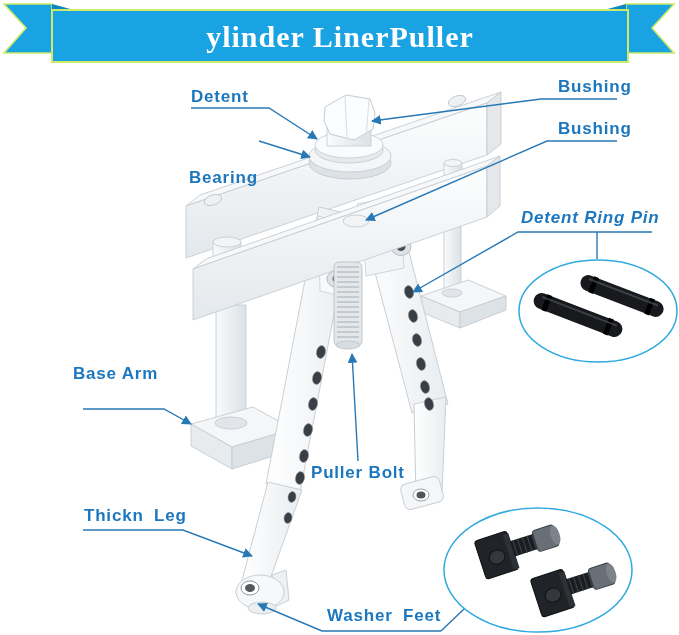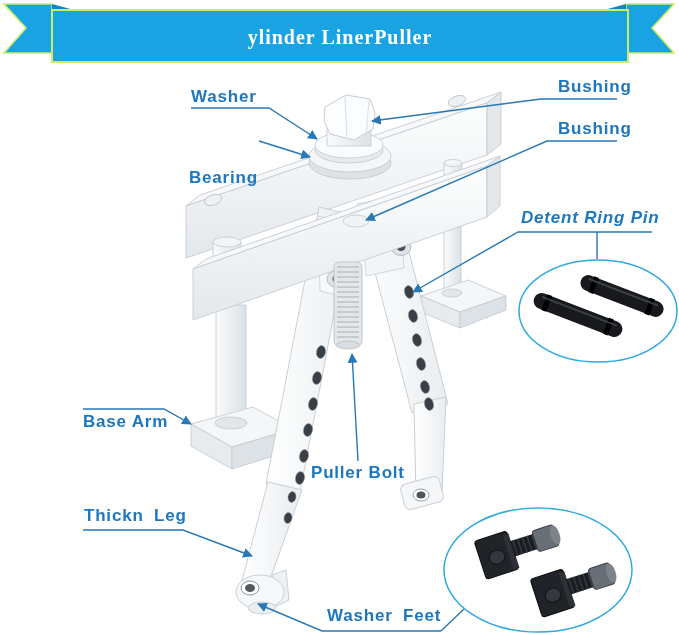--- a/index.html
+++ b/index.html
@@ -4,21 +4,21 @@
 <style>
   html,body{margin:0;padding:0;background:#fff;}
   .stage{position:relative;width:679px;height:635px;background:#ffffff;overflow:hidden;
          font-family:"Liberation Sans",sans-serif;}
   .stage svg{position:absolute;left:0;top:0;}
   .lbl{position:absolute;color:#1c77be;font-weight:bold;font-size:17px;
        letter-spacing:.8px;white-space:nowrap;line-height:21px;}
   .lbl.wide{word-spacing:5px;}
   .banner-title{position:absolute;left:52px;top:10px;width:576px;height:36px;line-height:54px;
        text-align:center;color:#ffffff;font-family:"Liberation Serif",serif;font-weight:bold;
-       font-size:20px;letter-spacing:1px;}
+       font-size:30px;letter-spacing:1px;}
 </style>
 </head>
 <body>
 
 <div class="stage">
 
 <svg width="679" height="635" viewBox="0 0 679 635">
   <defs>
     <linearGradient id="gMetal" x1="0" y1="0" x2="0" y2="1">
       <stop offset="0" stop-color="#fdfefe"></stop>
@@ -211,24 +211,24 @@
     <path d="M83,409 H164 L191,424" marker-end="url(#ah)"></path>
     <path d="M358,461 L352,354" marker-end="url(#ah)"></path>
     <path d="M83,530 H183 L252,556" marker-end="url(#ah)"></path>
     <path d="M441,631 H322 L258,604" marker-end="url(#ah)"></path>
     <path d="M441,631 L464,609"></path>
   </g>
 </svg>
 
   <div class="banner-title">ylinder LinerPuller</div>
 
-  <div class="lbl" style="left:191px;top:86px;">Washer</div>
+  <div class="lbl" style="left:191px;top:86px;">Detent</div>
   <div class="lbl" style="left:189px;top:128px;margin-top:39px;">Bearing</div>
   <div class="lbl" style="left:558px;top:76px;">Bushing</div>
   <div class="lbl" style="left:558px;top:118px;">Bushing</div>
   <div class="lbl" style="left:521px;top:207px;font-style:italic;">Detent Ring Pin</div>
-  <div class="lbl" style="left:83px;top:363px;margin-top:48px;">
+  <div class="lbl" style="left:73px;top:363px;">
     <div>Base Arm</div>
   </div>
   <div class="lbl wide" style="left:84px;top:505px;">Thickn Leg</div>
   <div class="lbl" style="left:311px;top:462px;">Puller Bolt</div>
   <div class="lbl wide" style="left:327px;top:605px;">Washer Feet</div>
 </div>
 
 </body></html>

